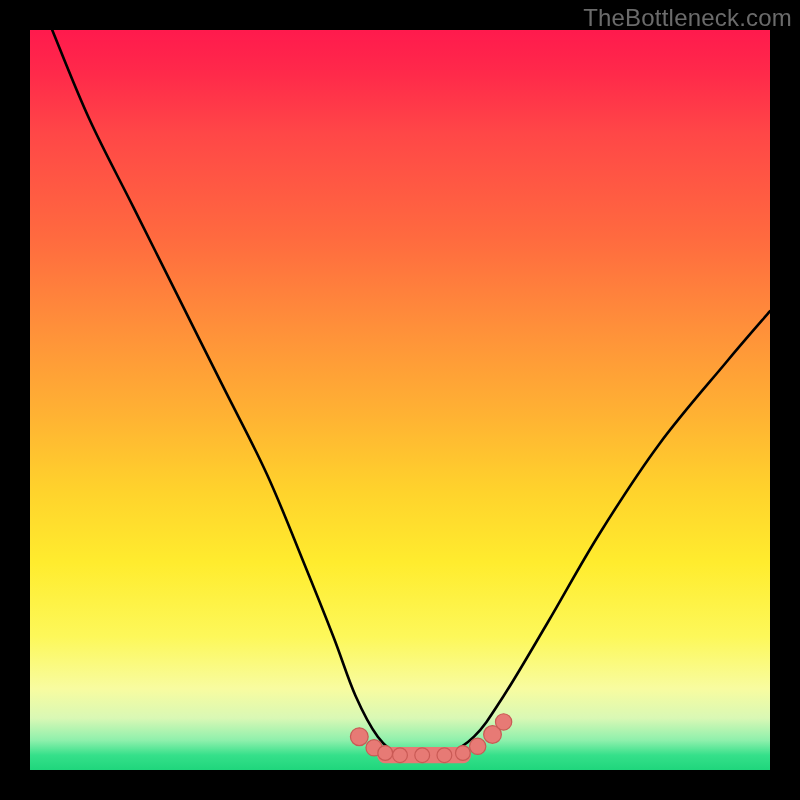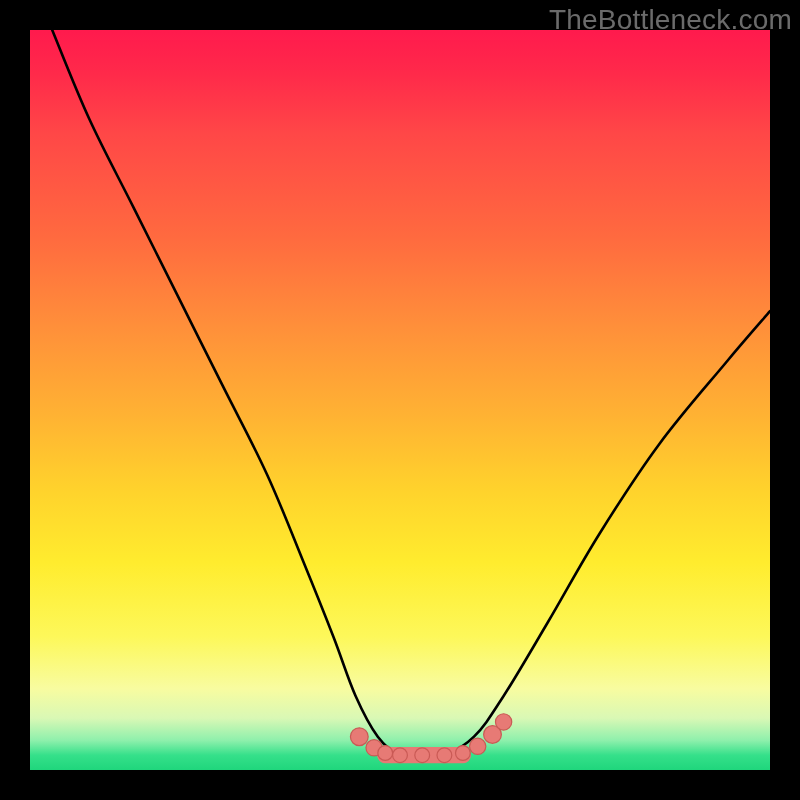--- a/index.html
+++ b/index.html
@@ -40,21 +40,21 @@
       #8ef0ac 96%,
       #35e08a 98%,
       #1fd67c 100%
     );
   }
   .watermark {
     position: absolute;
     top: 4px;
     right: 8px;
     color: #6b6b6b;
-    font-size: 28px;
+    font-size: 24px;
     letter-spacing: 0.2px;
     font-weight: 400;
     user-select: none;
   }
   svg.curve {
     position: absolute;
     left: 0;
     top: 0;
     width: 740px;
     height: 740px;

